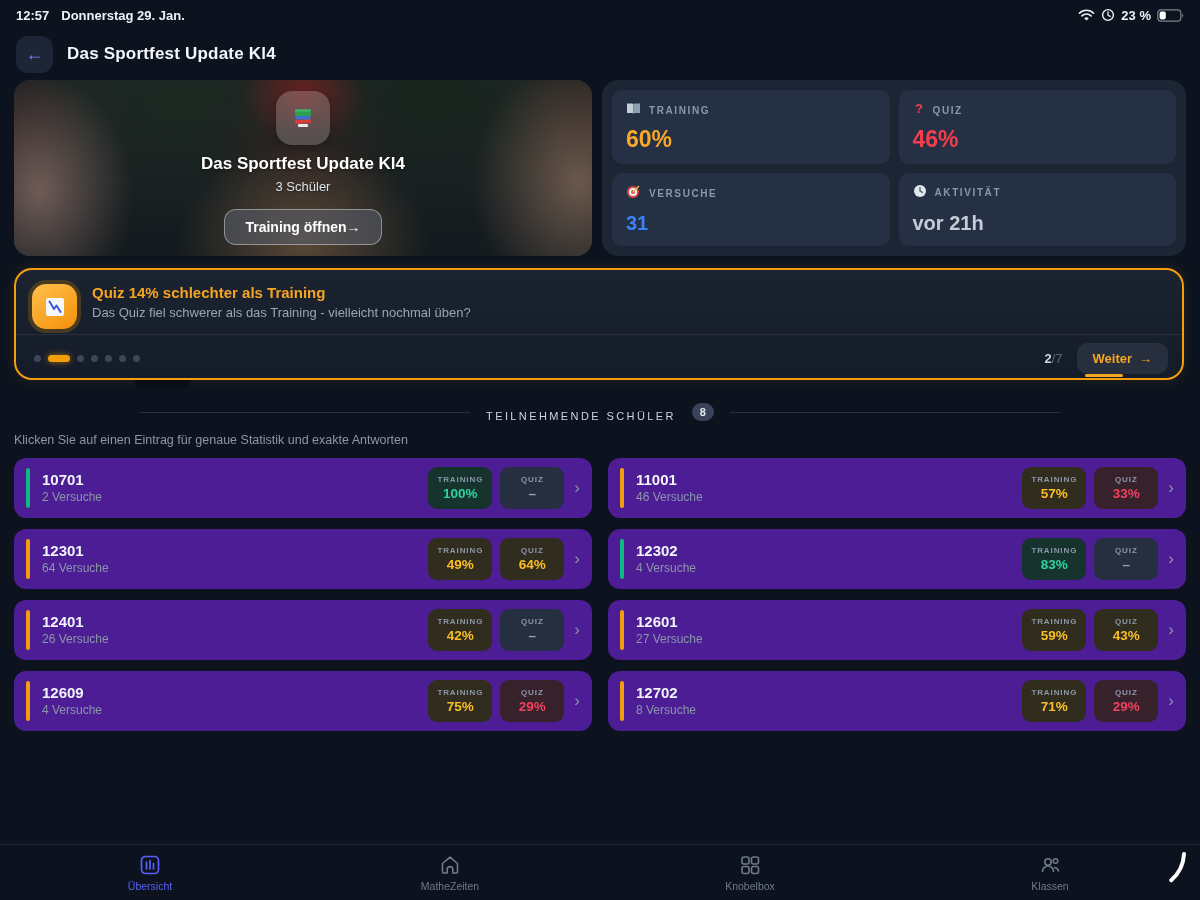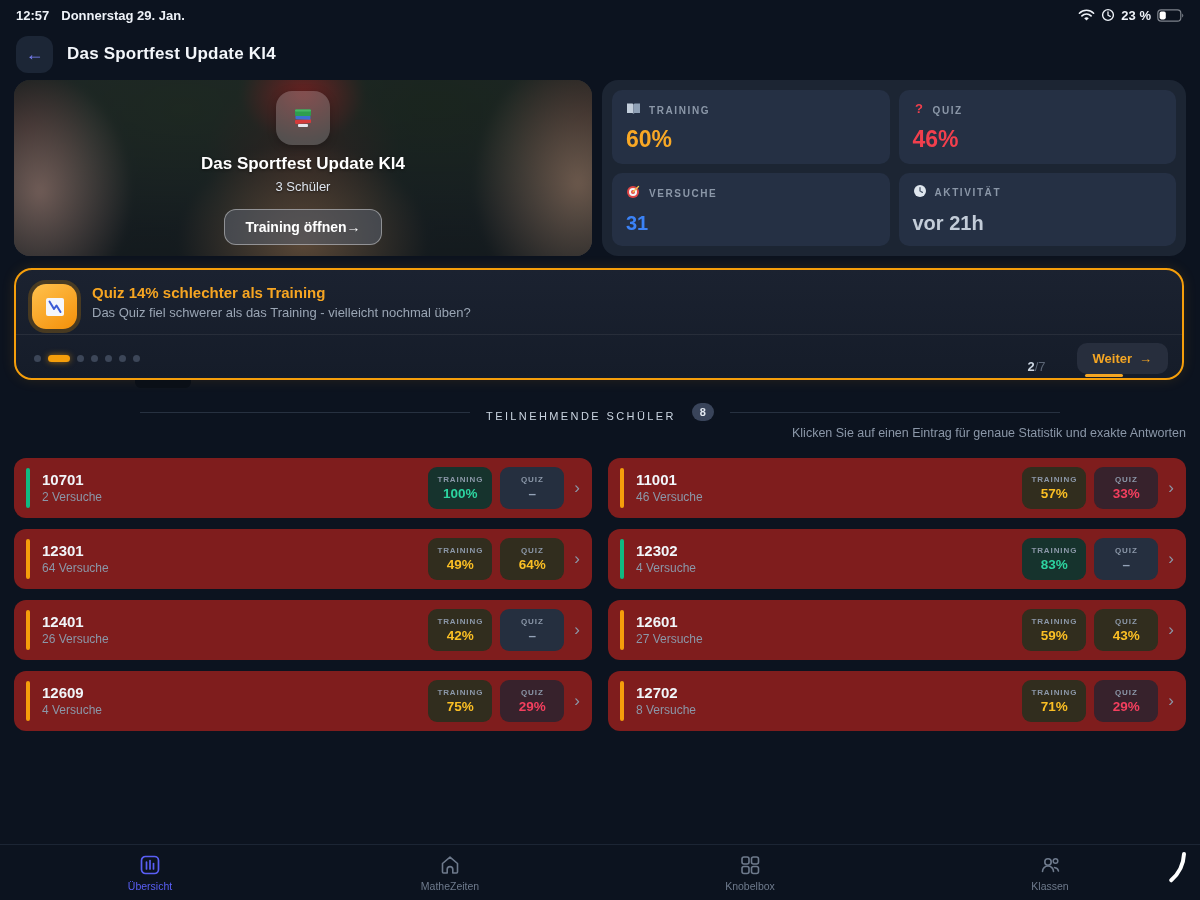--- a/index.html
+++ b/index.html
@@ -60,38 +60,38 @@
   .banner-icon { width:45px; height:45px; border-radius:14px; flex:0 0 auto;
     background:linear-gradient(145deg,#ffc14d,#f49009); box-shadow:0 0 0 4px rgba(130,90,20,.45);
     display:flex; align-items:center; justify-content:center; }
   .banner-title { font-size:15px; font-weight:700; color:#f6a522; margin-bottom:4px; }
   .banner-sub { font-size:13px; color:#9aa5b4; }
   .banner-divider { position:absolute; left:0; right:0; top:64px; height:1px; background:rgba(255,255,255,.07); }
   .banner-footer { position:absolute; left:18px; right:14px; top:72px; height:32px; display:flex; align-items:center; }
   .dots { display:flex; align-items:center; gap:7px; cursor:pointer; }
   .dot { width:7px; height:7px; border-radius:4px; background:#3c4658; }
   .dot.active { width:22px; background:#f59e0b; box-shadow:0 0 6px rgba(245,158,11,.6); }
-  .banner-right { margin-left:auto; display:flex; align-items:flex-end; gap:31px; }
+  .banner-right { margin-left:auto; display:flex; align-items:center; gap:14px; }
   .banner-counter { font-size:13px; font-weight:700; color:#cbd5e1; }
   .banner-counter .dim { color:#5b6575; font-weight:400; }
   .weiter-btn { position:relative; background:#272e3d; border-radius:10px; padding:8px 16px;
     color:#f5a623; font-size:13px; font-weight:700; display:flex; gap:7px; align-items:center; cursor:pointer; }
   .weiter-btn::after { content:""; position:absolute; left:8px; bottom:-3px; width:38px; height:3px; background:#f5a623; border-radius:2px; }
   .banner-peek { position:absolute; left:135px; top:380px; width:56px; height:8px; background:#0a0f17; border-radius:0 0 6px 6px; }
   
   .section { position:absolute; left:14px; right:14px; top:402px; }
   .section-row { display:flex; align-items:center; gap:16px; justify-content:center; }
   .section-line { height:1px; background:#273140; flex:1; max-width:330px; }
   .section-title { font-size:11px; font-weight:400; letter-spacing:2.4px; color:#cbd5e1; white-space:nowrap;margin-top:8px; }
   .section-badge { background:#39445a; color:#e2e8f0; font-size:11px; font-weight:700; border-radius:9px; padding:3px 8px; }
-  .section-sub { text-align:right; margin-top:4px; font-size:12.5px; color:#8b97a8; }
+  .section-sub { text-align:left; margin-top:11px; font-size:12.5px; color:#8b97a8; }
   
   .students { position:absolute; left:14px; top:458px; width:1172px;
     display:grid; grid-template-columns:1fr 1fr; column-gap:16px; row-gap:11px; }
-  .student-card { height:60px; background:#7f1d1d; border-radius:12px; display:flex; align-items:center; padding:0 12px 0 12px; cursor:pointer; }
+  .student-card { height:60px; background:#4c1d95; border-radius:12px; display:flex; align-items:center; padding:0 12px 0 12px; cursor:pointer; }
   .accent-bar { width:4px; height:40px; border-radius:3px; margin-right:12px; flex:0 0 auto; }
   .accent-green { background:#10b981; } .accent-orange { background:#f59e0b; }
   .student-id { font-size:15px; font-weight:700; color:#f1f5f9; line-height:1.25; }
   .student-attempts { font-size:12px; color:#8b97a8; line-height:1.3; }
   .student-chips { margin-left:auto; display:flex; gap:8px; align-items:center; }
   .chip { width:64px; height:42px; border-radius:9px; display:flex; flex-direction:column; align-items:center; justify-content:center; gap:2px; }
   .chip-label { font-size:8px; font-weight:700; letter-spacing:.9px; color:#8b97a8; }
   .chip-value { font-size:13.5px; font-weight:700; }
   .chip-green { background:#16332d; } .chip-green .chip-value { color:#2dd4a0; }
   .chip-yellow { background:#312d1e; } .chip-yellow .chip-value { color:#fbbf24;text-align:right; }

